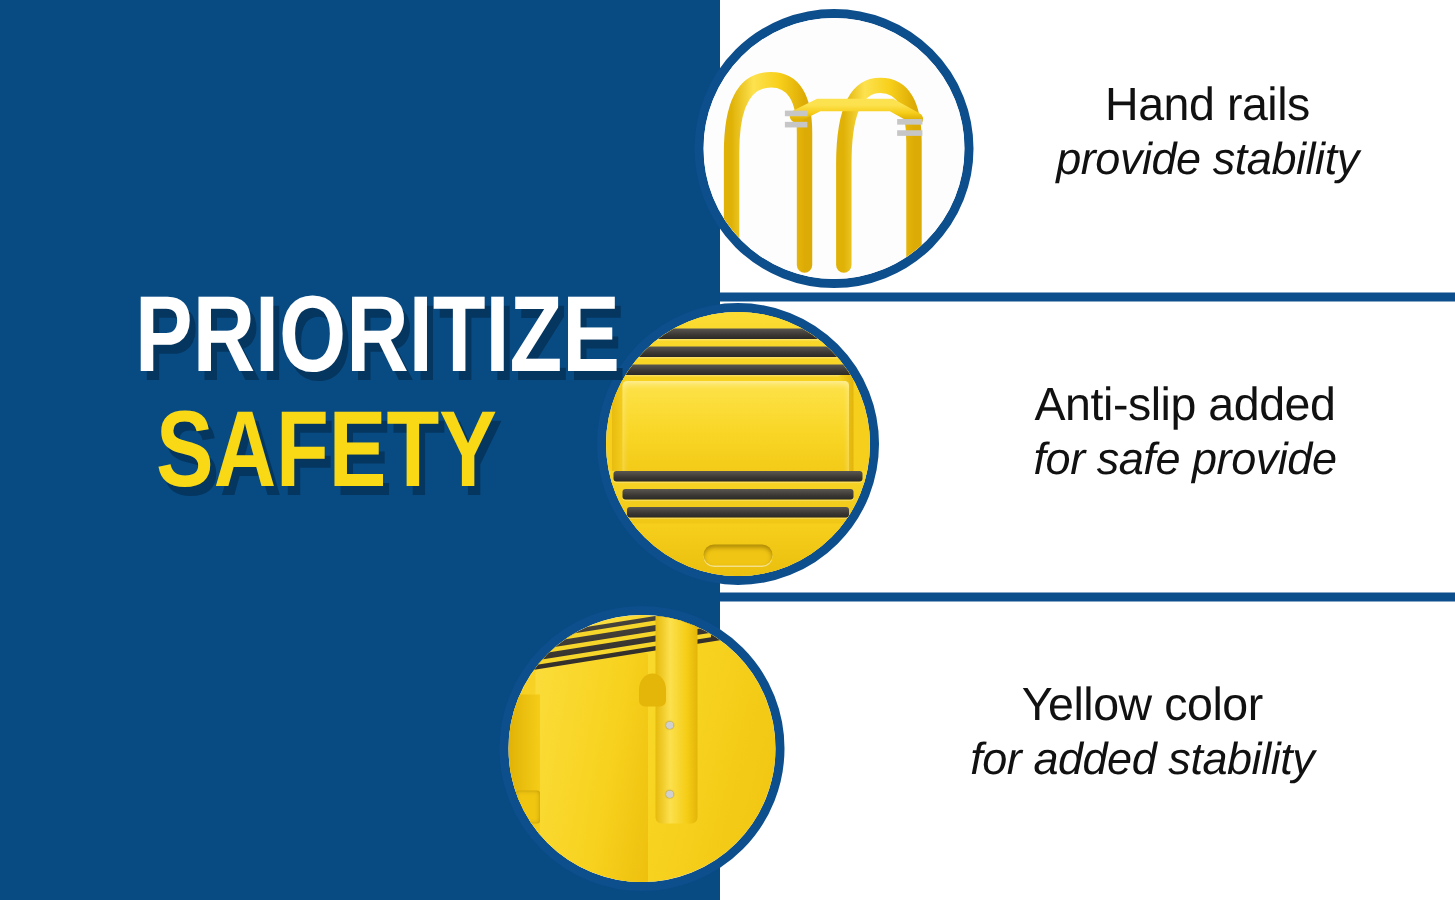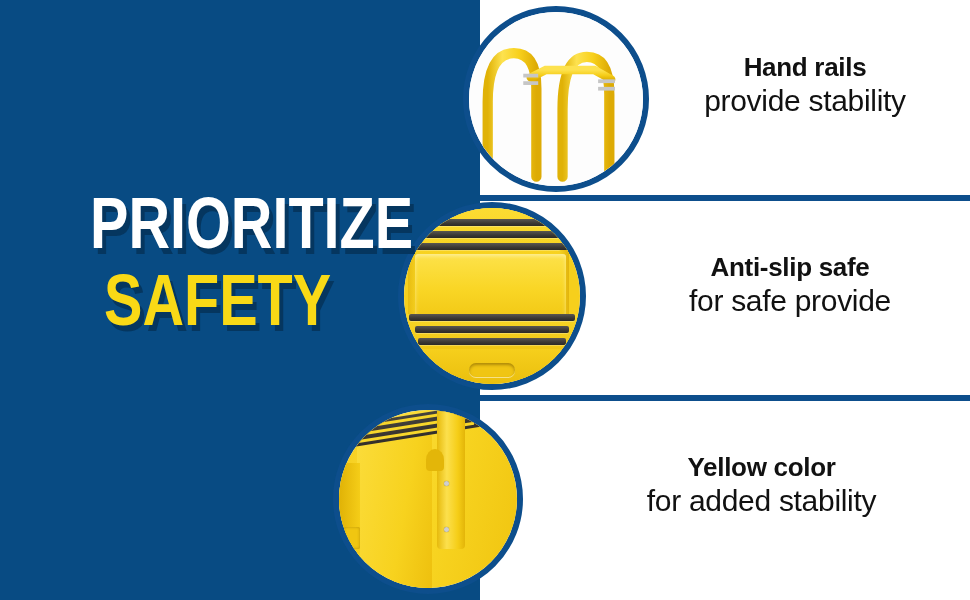--- a/index.html
+++ b/index.html
@@ -168,31 +168,32 @@
 
   
   .feature{
     position:absolute;
     z-index:4;
     text-align:center;
     color:#111111;
   }
   .feature .f-title{
     display:block;
-    font-weight:bold;
-    font-size:26px;
+    font-weight:normal;
+    font-size:31px;
     line-height:1.18;
     letter-spacing:-0.3px;
   }
   .feature .f-sub{
     display:block;
     font-weight:normal;
     font-size:30px;
     line-height:1.2;
     letter-spacing:-0.3px;
+    font-style:italic;
   }
   .f1{left:650px;top:52px;width:310px;}
   .f2{left:620px;top:252px;width:340px;}
   .f3{left:584px;top:452px;width:355px;}
 </style>
 </head>
 <body>
 
 <div id="banner">
 
@@ -276,21 +277,21 @@
       </div>
     </div>
   </div>
 
   <div class="feature f1">
     <span class="f-title">Hand rails</span>
     <span class="f-sub">provide stability</span>
   </div>
 
   <div class="feature f2">
-    <span class="f-title">Anti-slip safe</span>
+    <span class="f-title">Anti-slip added</span>
     <span class="f-sub">for safe provide</span>
   </div>
 
   <div class="feature f3">
     <span class="f-title">Yellow color</span>
     <span class="f-sub">for added stability</span>
   </div>
 
 </div>
 

